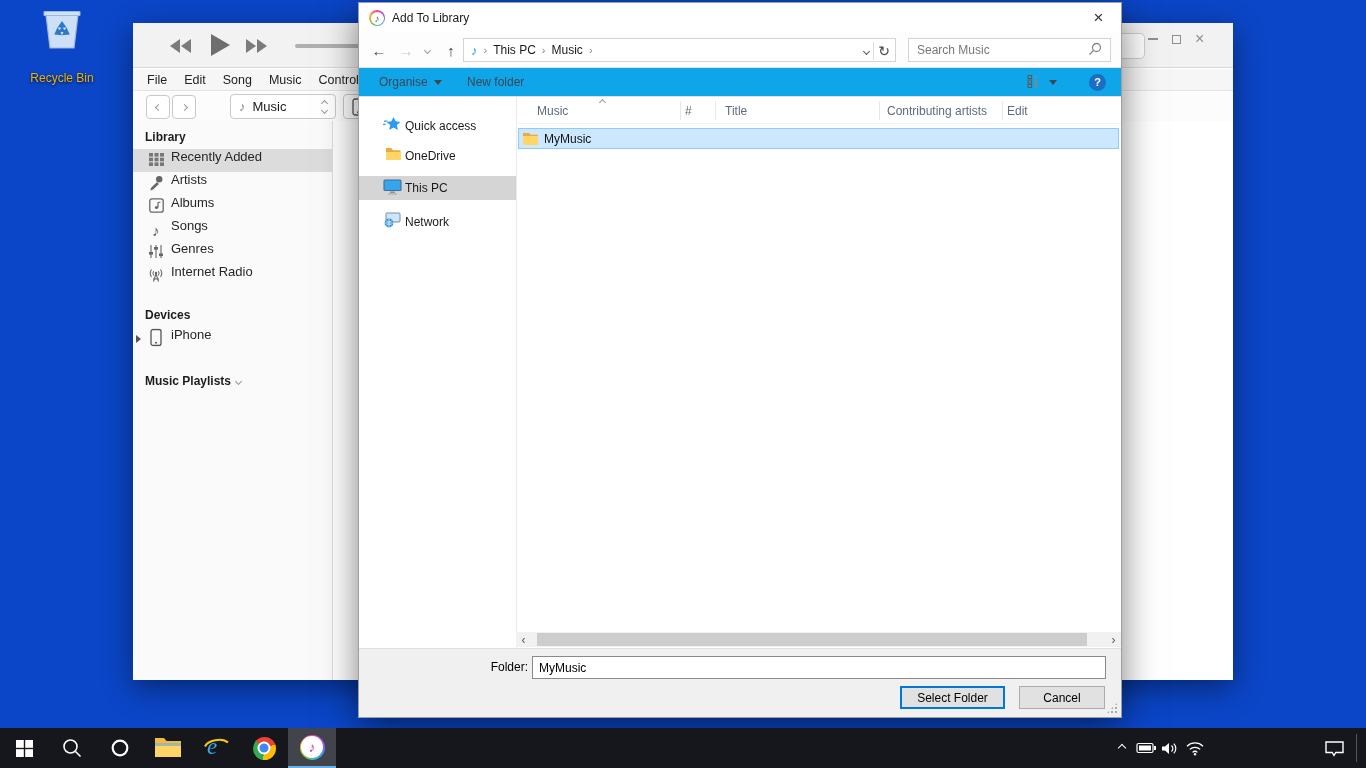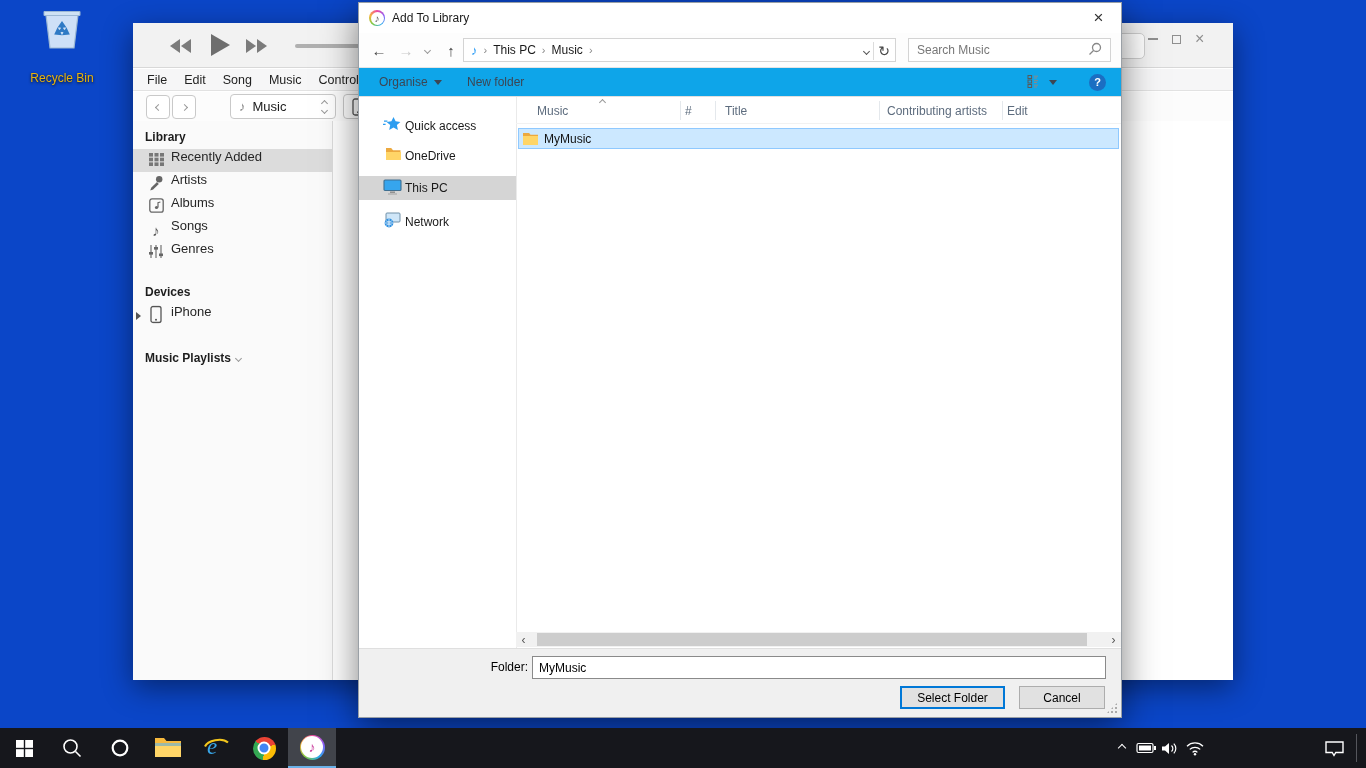--- a/index.html
+++ b/index.html
@@ -247,20 +247,32 @@
                 <g fill="#666">
                   <rect x="1" y="8" width="4" height="2.6"></rect>
                   <rect x="6" y="3" width="4" height="2.6"></rect>
                   <rect x="11" y="9.5" width="4" height="2.6"></rect>
                 </g>
               </svg>
           </span>
           <span>Genres</span>
         </div>
 
+        <div class="sb-item">
+          <span class="sb-ico">
+            <svg width="18" height="15">
+                <g stroke="#666" fill="none" stroke-width="1.1">
+                  <path d="M4.5 2.5a6.5 6.5 0 000 7.5M13.5 2.5a6.5 6.5 0 010 7.5M6.6 4.2a3.6 3.6 0 000 4.2M11.4 4.2a3.6 3.6 0 010 4.2"></path>
+                  <path d="M9 6.5L6.5 14.5M9 6.5l2.5 8M6 12h6"></path>
+                </g>
+                <circle cx="9" cy="6" r="1.2" fill="#666"></circle>
+              </svg>
+          </span>
+          <span>Internet Radio</span>
+        </div>
 
         <div class="sb-h" style="margin-top:12px;">Devices</div>
 
         <div class="sb-item">
           <i class="sb-disc tri-right"></i>
           <span class="sb-ico">
             <svg width="12" height="18">
                 <rect x="1" y="1" width="10" height="16" rx="2" fill="none" stroke="#555" stroke-width="1.3"></rect>
                 <circle cx="6" cy="14.2" r="1" fill="#555"></circle>
               </svg>

